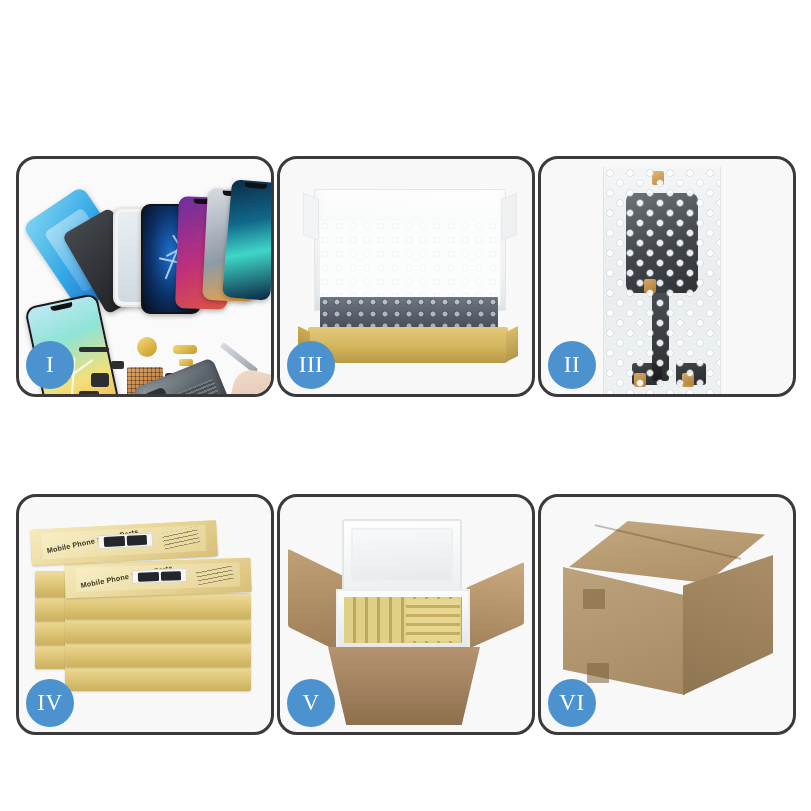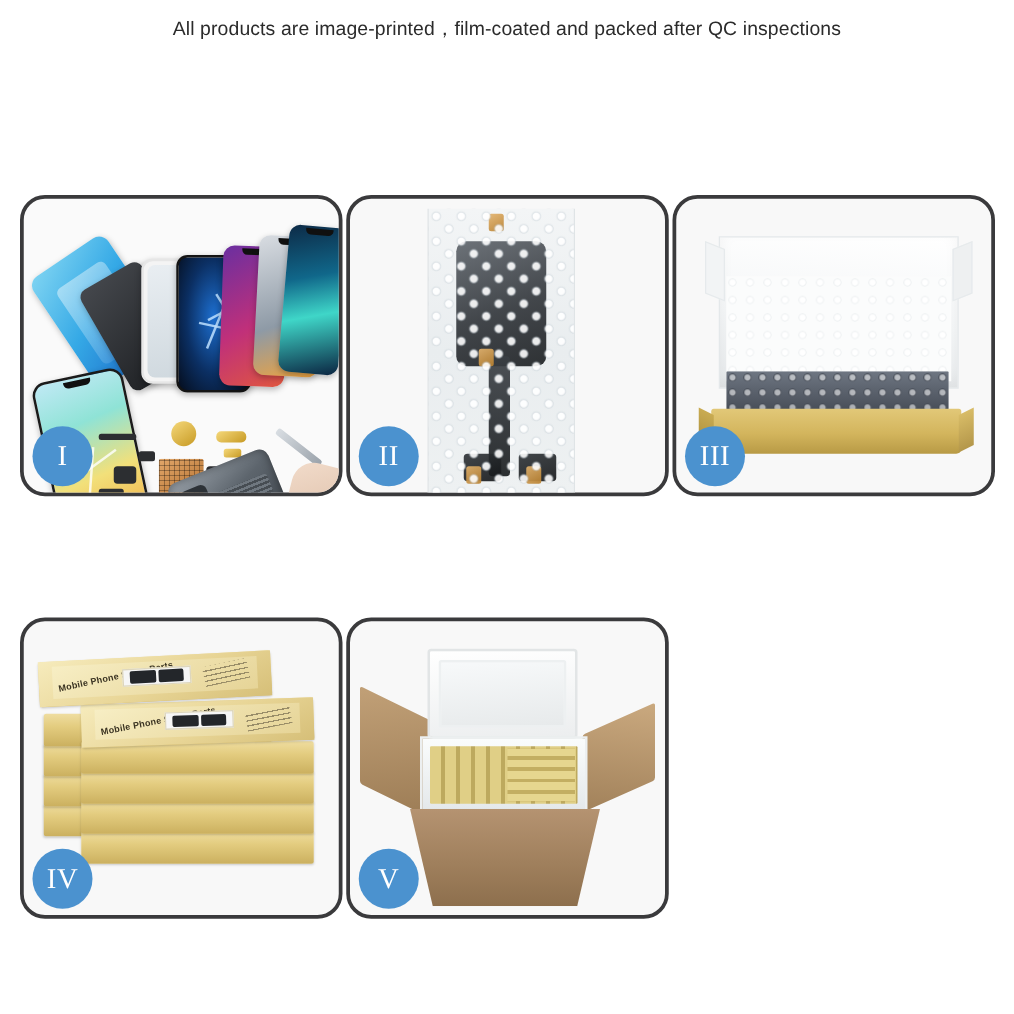--- a/index.html
+++ b/index.html
@@ -338,21 +338,20 @@
   .tapeSq {
     position:absolute; background: rgba(124,96,60,.55); border-radius:1px;
   }
 </style>
 </head>
 <body>
 
 <div id="page">
 
   <div class="header">
-    <div class="subtitle">All products are image-printed，film-coated and packed after QC inspections</div>
   </div>
 
   <div class="grid">
 
     <div class="panel p1">
       <div class="stage">
         <div class="scr scr-a"></div>
         <div class="scr scr-b"></div>
         <div class="scr scr-c"></div>
         <div class="scr scr-d">
@@ -390,43 +389,43 @@
 
         <div class="backhousing"></div>
         <div class="tweezer"></div>
         <div class="hand"></div>
       </div>
       <div class="badge">I</div>
     </div>
 
     <div class="panel">
       <div class="stage">
+        <div class="lid3"></div>
+        <div class="foam3"></div>
+        <div class="bubb3"></div>
+        <div class="tray3"></div>
+      </div>
+      <div class="badge">III</div>
+    </div>
+
+    <div class="panel">
+      <div class="stage">
         <div class="bagwrap">
           <div class="screen2"></div>
           <div class="flex2"></div>
           <div class="flexfoot" style="left:28px;"></div>
           <div class="flexfoot" style="left:72px;"></div>
           <div class="tapey" style="left:48px;top:4px;"></div>
           <div class="tapey" style="left:40px;top:112px;"></div>
           <div class="tapey" style="left:30px;top:206px;"></div>
           <div class="tapey" style="left:78px;top:206px;"></div>
           <div class="bubbles"></div>
         </div>
       </div>
       <div class="badge">II</div>
-    </div>
-
-    <div class="panel">
-      <div class="stage">
-        <div class="lid3"></div>
-        <div class="foam3"></div>
-        <div class="bubb3"></div>
-        <div class="tray3"></div>
-      </div>
-      <div class="badge">III</div>
     </div>
 
     <div class="panel">
       <div class="stage">
         <div class="stack">
 
           <div class="gbox" style="left:6px;top:128px;width:182px;height:26px;"></div>
           <div class="gbox" style="left:6px;top:104px;width:182px;height:26px;"></div>
           <div class="gbox" style="left:6px;top:80px;width:182px;height:26px;"></div>
           <div class="gbox" style="left:6px;top:56px;width:182px;height:26px;"></div>
@@ -474,15 +473,26 @@
         <div class="foamlid"></div>
         <div class="foambox">
           <div class="foaminner"></div>
           <div class="foaminner2"></div>
         </div>
         <div class="carton"></div>
       </div>
       <div class="badge">V</div>
     </div>
 
+    <div class="panel">
+      <div class="stage">
+        <div class="boxTop"></div>
+        <div class="boxFront"></div>
+        <div class="boxSide"></div>
+        <div class="seam" style="left:52px;top:44px;width:150px;height:2px;transform:rotate(13deg);"></div>
+        <div class="tapeSq" style="left:42px;top:92px;width:22px;height:20px;"></div>
+        <div class="tapeSq" style="left:46px;top:166px;width:22px;height:20px;"></div>
+      </div>
+      <div class="badge">VI</div>
+    </div>
 
   </div>
 </div>
 
 </body></html>

